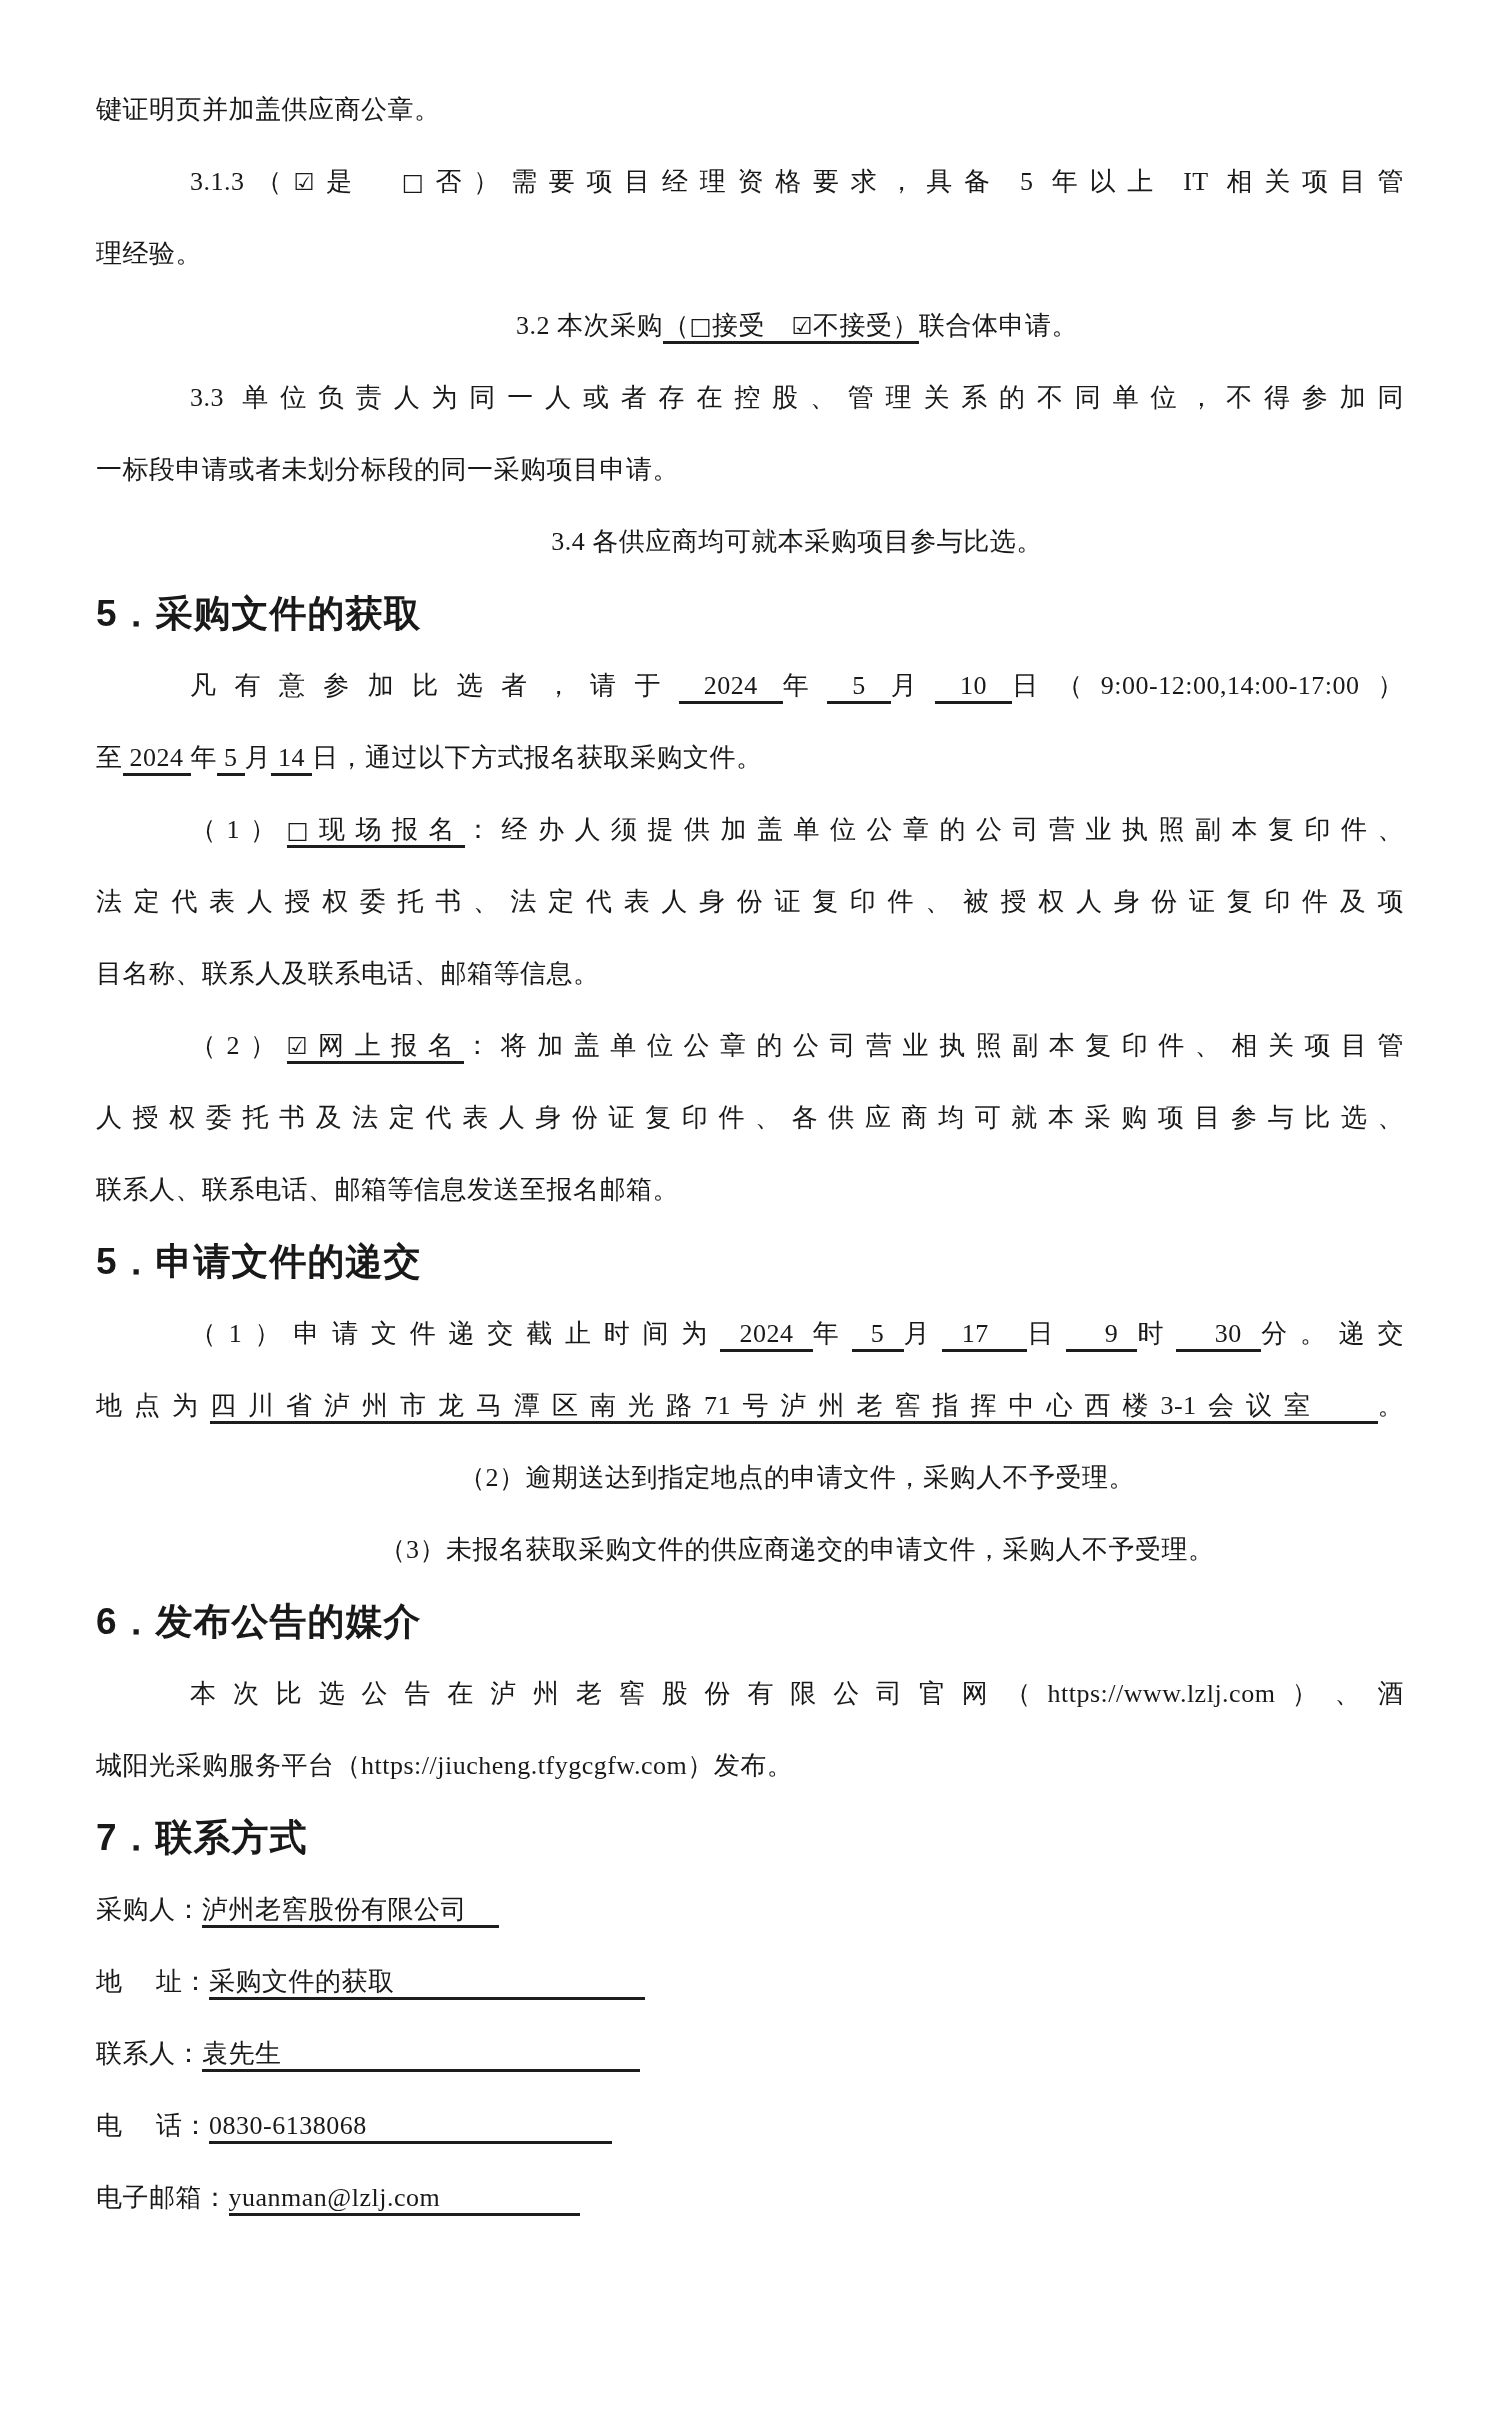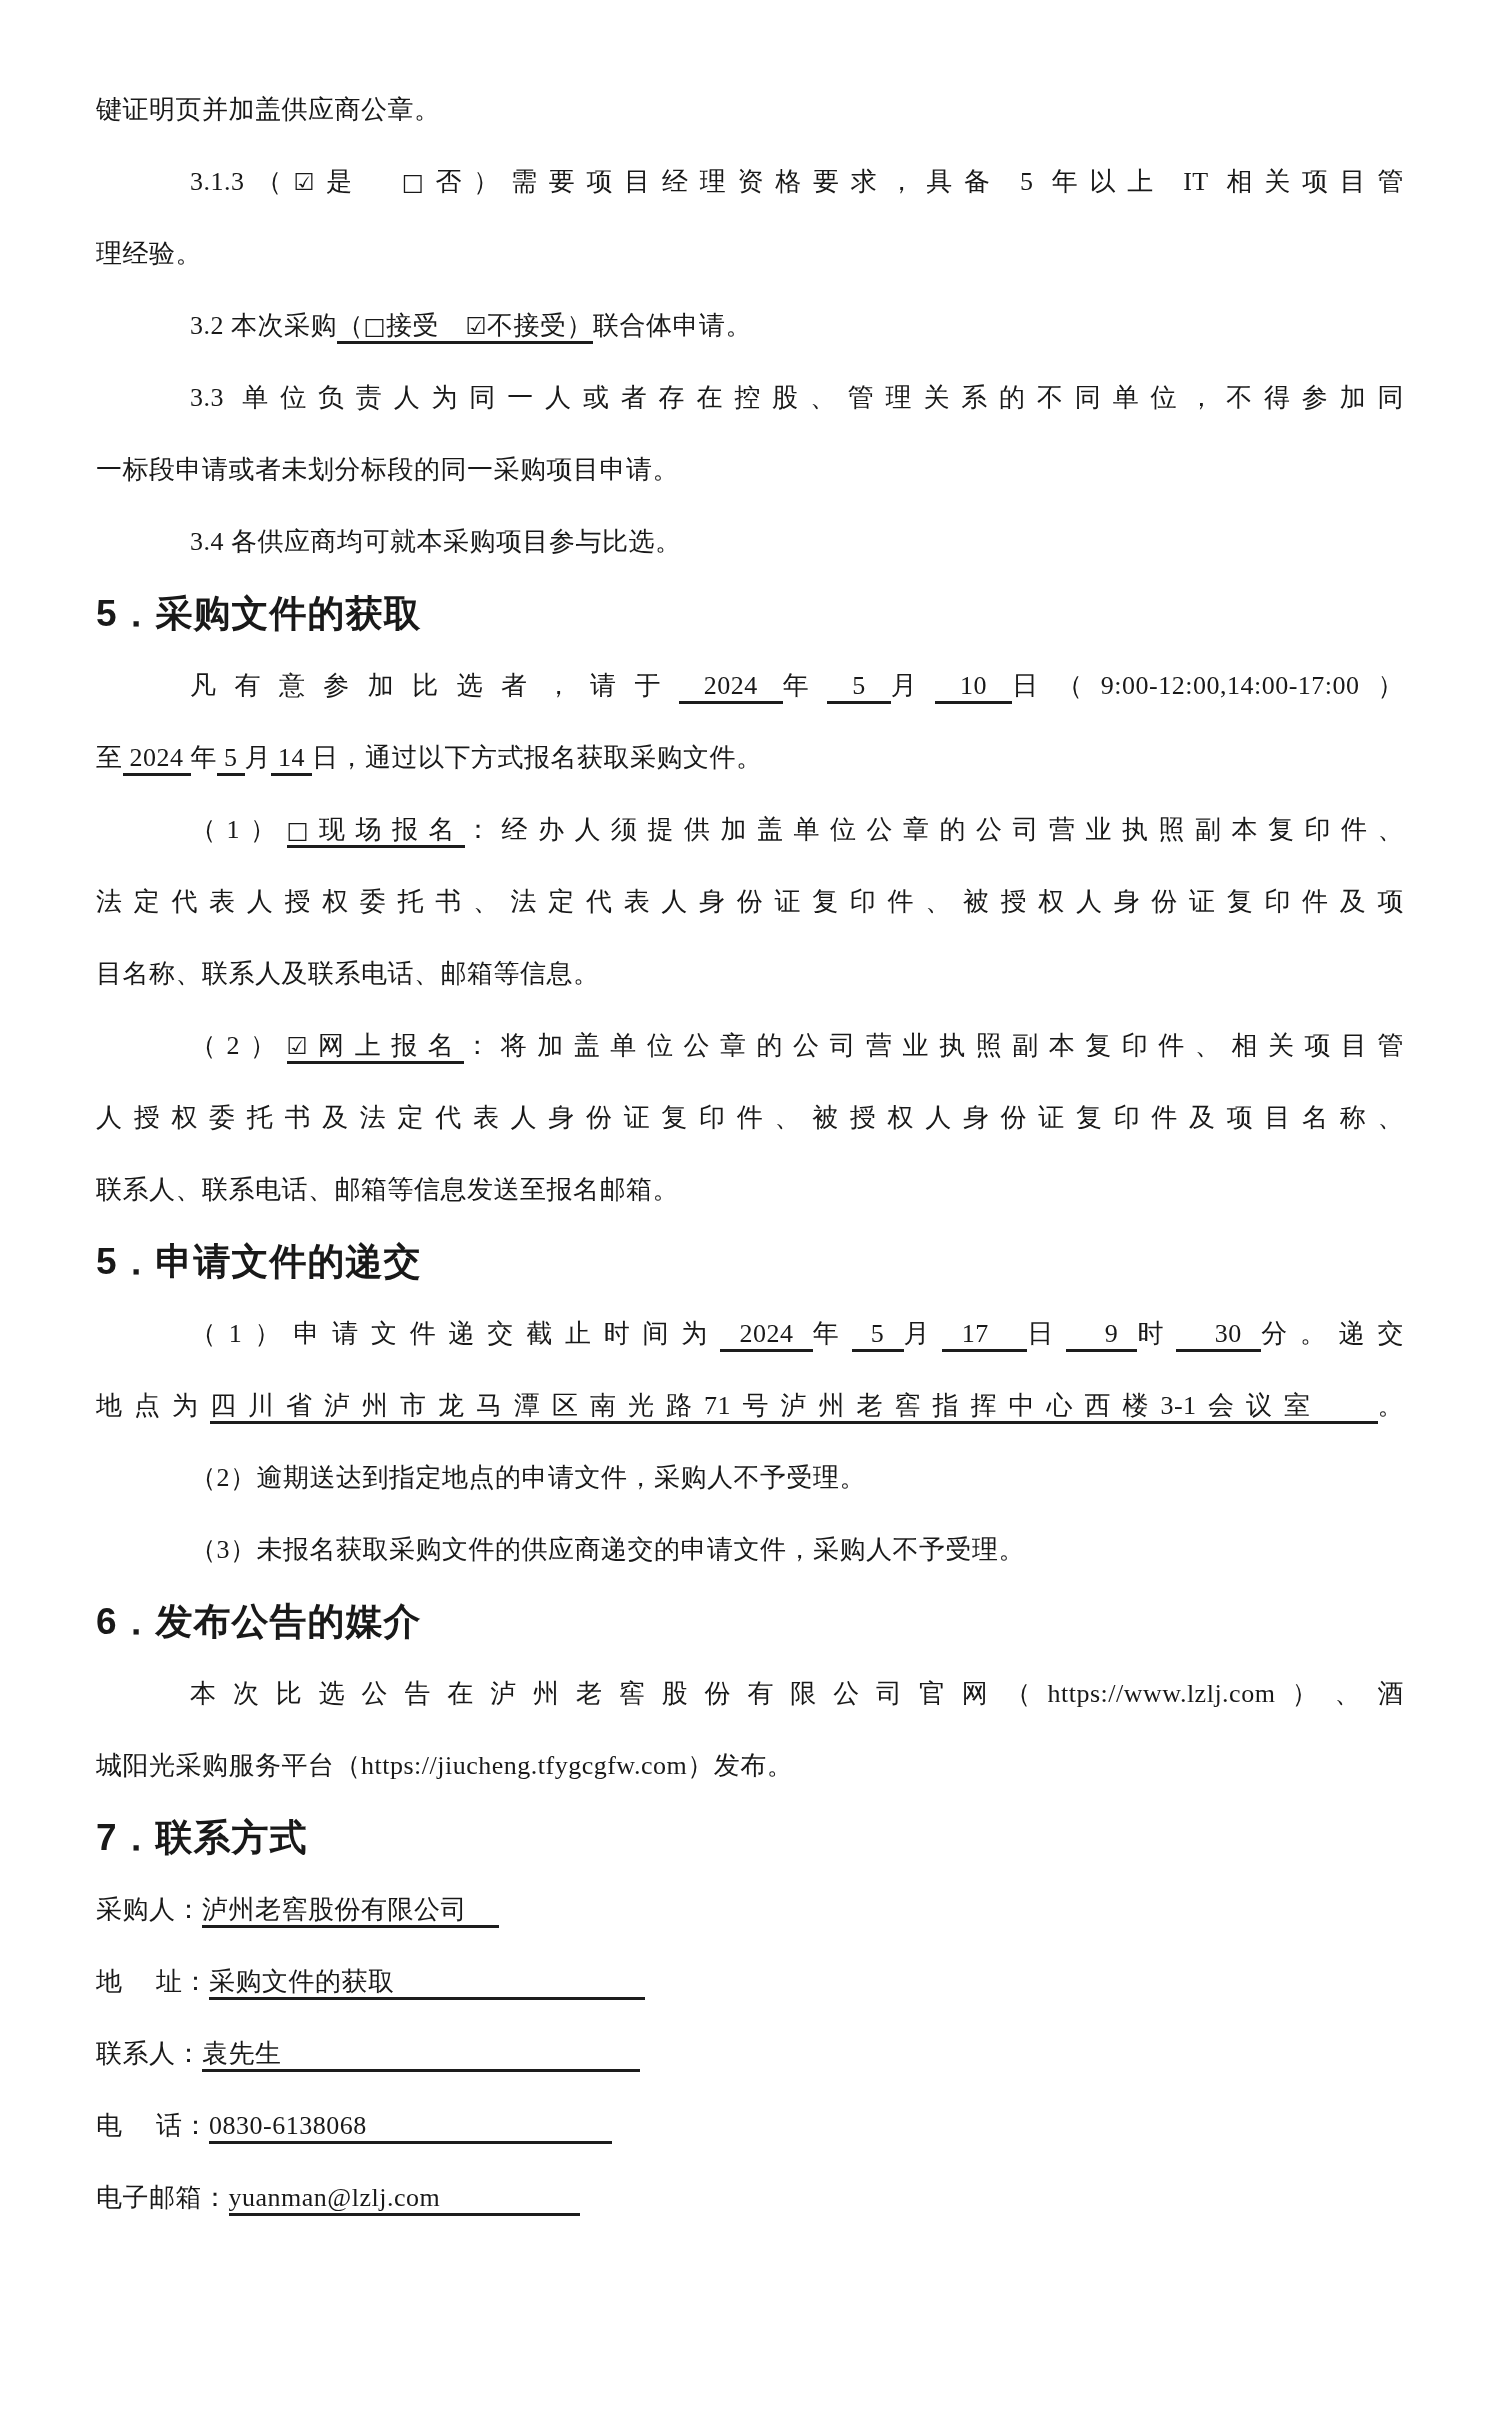--- a/index.html
+++ b/index.html
@@ -11,21 +11,21 @@
   .page{
     position:relative;width:1500px;height:2429px;overflow:hidden;
     background:#ffffff;color:#191919;
   }
   .content{padding:74px 96px 0 96px;}
   .line{
     font-size:26px;line-height:72px;height:72px;
     white-space:normal;letter-spacing:0.5px;
   }
   .line.just{text-align:justify;text-align-last:justify;}
-  .line.indent{text-indent:94px;}
+  .line.indent{text-indent:94px;text-align:center;}
   .line.heading{
     font-family:"Liberation Sans","DejaVu Sans",sans-serif;
     font-weight:700;font-size:37px;letter-spacing:1px;
   }
   .u{border-bottom:3px solid #1d1d1d;padding-bottom:1px;}
   .cb{font-family:"DejaVu Sans",sans-serif;font-size:0.9em;}
 </style>
 </head>
 <body>
 
@@ -38,21 +38,21 @@
       <div class="line body indent just"><span class="run">3.3 单位负责人为同一人或者存在控股、管理关系的不同单位，不得参加同</span></div>
       <div class="line body"><span class="run">一标段申请或者未划分标段的同一采购项目申请。</span></div>
       <div class="line body indent"><span class="run">3.4 各供应商均可就本采购项目参与比选。</span></div>
       <div class="line heading"><span class="run">5．采购文件的获取</span></div>
       <div class="line body indent just"><span class="run">凡有意参加比选者，请于</span><span class="u">&nbsp;2024&nbsp;</span><span class="run">年</span><span class="u">&nbsp;5&nbsp;</span><span class="run">月</span><span class="u">&nbsp;10&nbsp;</span><span class="run">日（9:00-12:00,14:00-17:00）</span></div>
       <div class="line body"><span class="run">至</span><span class="u">&nbsp;2024&nbsp;</span><span class="run">年</span><span class="u">&nbsp;5&nbsp;</span><span class="run">月</span><span class="u">&nbsp;14&nbsp;</span><span class="run">日，通过以下方式报名获取采购文件。</span></div>
       <div class="line body indent just"><span class="run">（1）</span><span class="cb u">□</span><span class="u">现场报名</span><span class="run">：经办人须提供加盖单位公章的公司营业执照副本复印件、</span></div>
       <div class="line body just"><span class="run">法定代表人授权委托书、法定代表人身份证复印件、被授权人身份证复印件及项</span></div>
       <div class="line body"><span class="run">目名称、联系人及联系电话、邮箱等信息。</span></div>
       <div class="line body indent just"><span class="run">（2）</span><span class="cb u">☑</span><span class="u">网上报名</span><span class="run">：将加盖单位公章的公司营业执照副本复印件、相关项目管</span></div>
-      <div class="line body just"><span class="run">人授权委托书及法定代表人身份证复印件、被授权人身份证复印件及项目名称、</span></div>
+      <div class="line body just"><span class="run">人授权委托书及法定代表人身份证复印件、各供应商均可就本采购项目参与比选、</span></div>
       <div class="line body"><span class="run">联系人、联系电话、邮箱等信息发送至报名邮箱。</span></div>
       <div class="line heading"><span class="run">5．申请文件的递交</span></div>
       <div class="line body indent just"><span class="run">（1）申请文件递交截止时间为</span><span class="u">&nbsp;2024&nbsp;</span><span class="run">年</span><span class="u">&nbsp;5&nbsp;</span><span class="run">月</span><span class="u">&nbsp;17&nbsp;&nbsp;</span><span class="run">日</span><span class="u">&nbsp;&nbsp;9&nbsp;</span><span class="run">时</span><span class="u">&nbsp;&nbsp;30&nbsp;</span><span class="run">分。递交</span></div>
       <div class="line body just"><span class="run">地点为</span><span class="u">四川省泸州市龙马潭区南光路71号泸州老窖指挥中心西楼3-1会议室&nbsp;&nbsp;&nbsp;</span><span class="run">。</span></div>
       <div class="line body indent"><span class="run">（2）逾期送达到指定地点的申请文件，采购人不予受理。</span></div>
       <div class="line body indent"><span class="run">（3）未报名获取采购文件的供应商递交的申请文件，采购人不予受理。</span></div>
       <div class="line heading"><span class="run">6．发布公告的媒介</span></div>
       <div class="line body indent just"><span class="run">本次比选公告在泸州老窖股份有限公司官网（https://www.lzlj.com）、酒</span></div>
       <div class="line body"><span class="run">城阳光采购服务平台（https://jiucheng.tfygcgfw.com）发布。</span></div>
       <div class="line heading"><span class="run">7．联系方式</span></div>

